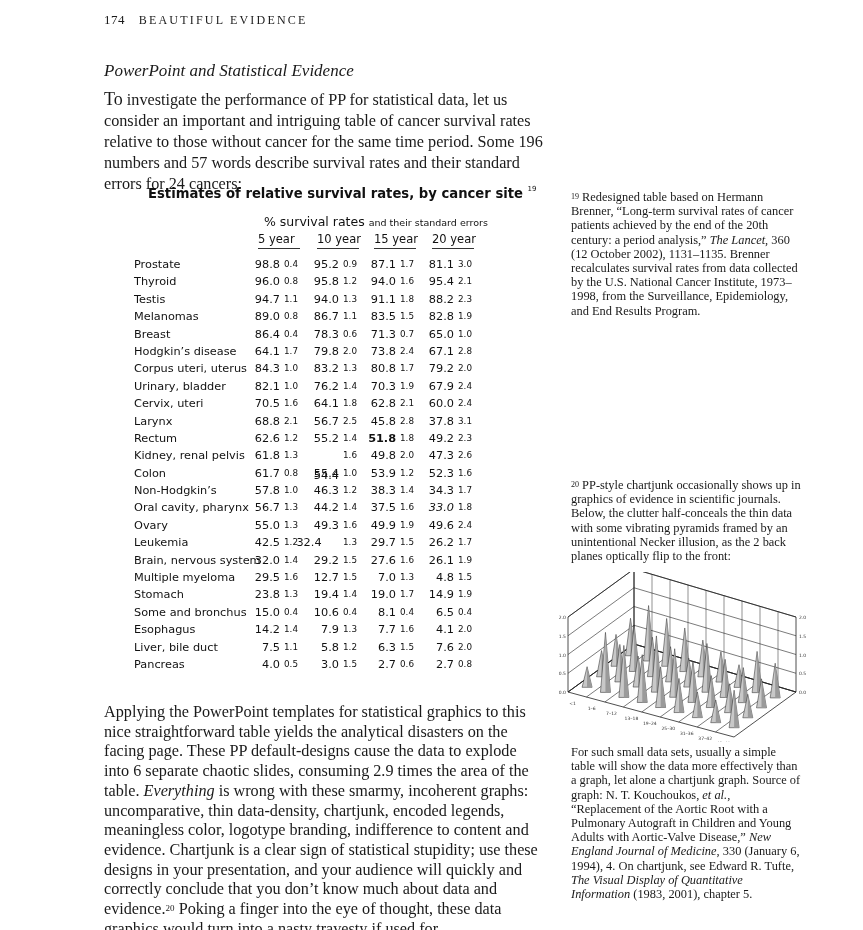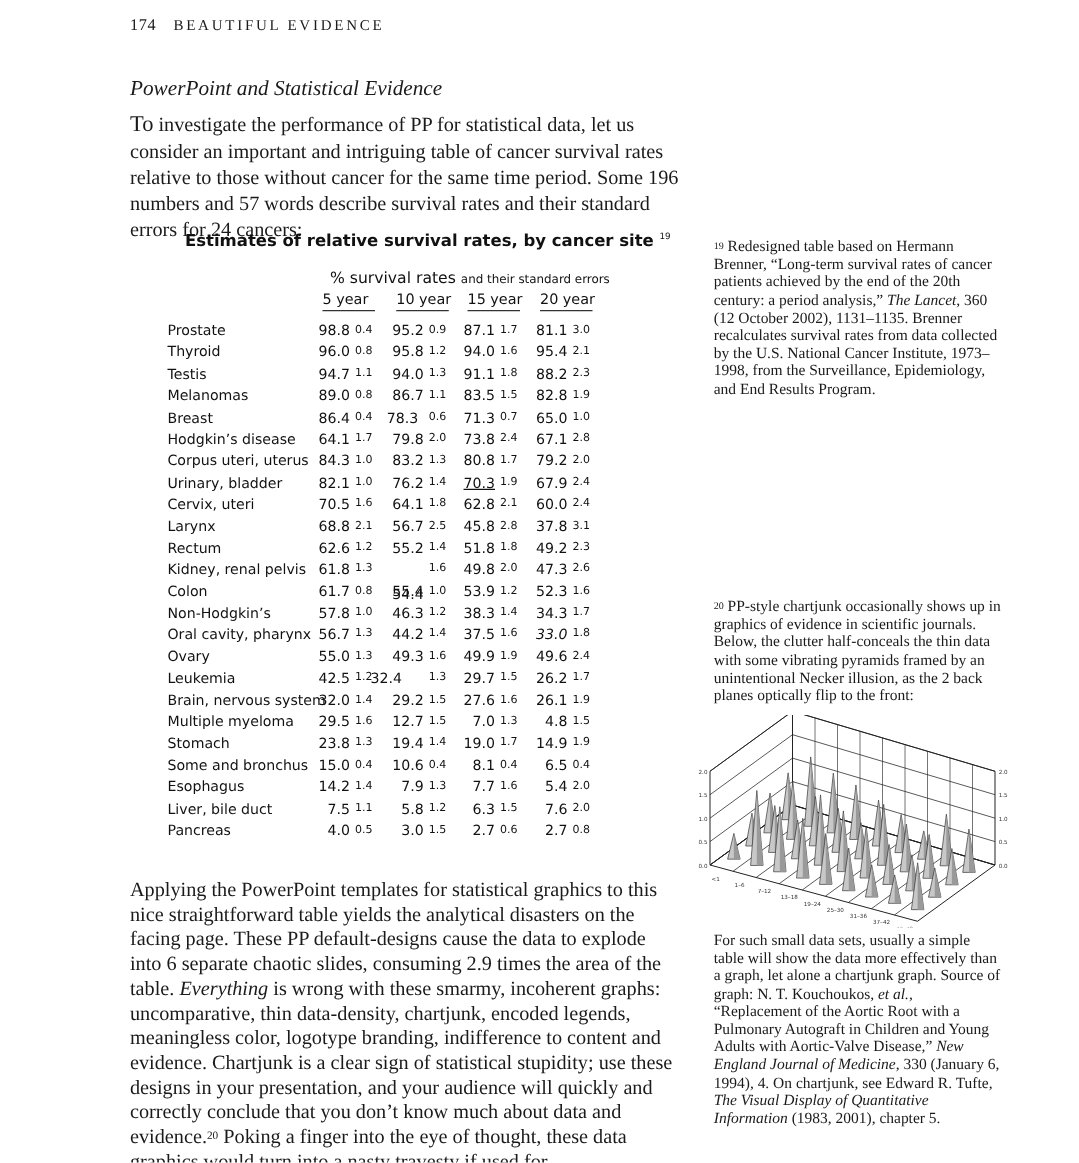--- a/index.html
+++ b/index.html
@@ -103,21 +103,21 @@
         <span class="se" style="left: 209px;">1.1</span>
         <span class="val" style="left: 228px;">83.5</span>
         <span class="se" style="left: 266px;">1.5</span>
         <span class="val" style="left: 286px;">82.8</span>
         <span class="se" style="left: 324px;">1.9</span>
       </div>
       <div class="row">
         <span class="site">Breast</span>
         <span class="val" style="left: 112px;">86.4</span>
         <span class="se" style="left: 150px;">0.4</span>
-        <span class="val" style="left: 171px; text-align: center;">78.3</span>
+        <span class="val" style="left: 171px;">78.3</span>
         <span class="se" style="left: 209px;">0.6</span>
         <span class="val" style="left: 228px;">71.3</span>
         <span class="se" style="left: 266px;">0.7</span>
         <span class="val" style="left: 286px;">65.0</span>
         <span class="se" style="left: 324px;">1.0</span>
       </div>
       <div class="row">
         <span class="site">Hodgkin’s disease</span>
         <span class="val" style="left: 112px;">64.1</span>
         <span class="se" style="left: 150px;">1.7</span>
@@ -138,21 +138,21 @@
         <span class="se" style="left: 266px;">1.7</span>
         <span class="val" style="left: 286px;">79.2</span>
         <span class="se" style="left: 324px;">2.0</span>
       </div>
       <div class="row">
         <span class="site">Urinary, bladder</span>
         <span class="val" style="left: 112px;">82.1</span>
         <span class="se" style="left: 150px;">1.0</span>
         <span class="val" style="left: 171px;">76.2</span>
         <span class="se" style="left: 209px;">1.4</span>
-        <span class="val" style="left: 228px; text-decoration: underline;">70.3</span>
+        <span class="val" style="left: 228px;">70.3</span>
         <span class="se" style="left: 266px;">1.9</span>
         <span class="val" style="left: 286px;">67.9</span>
         <span class="se" style="left: 324px;">2.4</span>
       </div>
       <div class="row">
         <span class="site">Cervix, uteri</span>
         <span class="val" style="left: 112px;">70.5</span>
         <span class="se" style="left: 150px;">1.6</span>
         <span class="val" style="left: 171px;">64.1</span>
         <span class="se" style="left: 209px;">1.8</span>
@@ -171,21 +171,21 @@
         <span class="se" style="left: 266px;">2.8</span>
         <span class="val" style="left: 286px;">37.8</span>
         <span class="se" style="left: 324px;">3.1</span>
       </div>
       <div class="row">
         <span class="site">Rectum</span>
         <span class="val" style="left: 112px;">62.6</span>
         <span class="se" style="left: 150px;">1.2</span>
         <span class="val" style="left: 171px;">55.2</span>
         <span class="se" style="left: 209px;">1.4</span>
-        <span class="val" style="left: 228px;">51.8</span>
+        <span class="val" style="left: 228px; font-weight: bold;">51.8</span>
         <span class="se" style="left: 266px;">1.8</span>
         <span class="val" style="left: 286px;">49.2</span>
         <span class="se" style="left: 324px;">2.3</span>
       </div>
       <div class="row">
         <span class="site">Kidney, renal pelvis</span>
         <span class="val" style="left: 112px;">61.8</span>
         <span class="se" style="left: 150px;">1.3</span>
         <span class="val" style="left: 171px; margin-top: 20px;">54.4</span>
         <span class="se" style="left: 209px;">1.6</span>
@@ -294,21 +294,21 @@
         <span class="se" style="left: 324px;">0.4</span>
       </div>
       <div class="row">
         <span class="site">Esophagus</span>
         <span class="val" style="left: 112px;">14.2</span>
         <span class="se" style="left: 150px;">1.4</span>
         <span class="val" style="left: 171px;">7.9</span>
         <span class="se" style="left: 209px;">1.3</span>
         <span class="val" style="left: 228px;">7.7</span>
         <span class="se" style="left: 266px;">1.6</span>
-        <span class="val" style="left: 286px;">5.4</span>
+        <span class="val" style="left: 286px;">4.1</span>
         <span class="se" style="left: 324px;">2.0</span>
       </div>
       <div class="row">
         <span class="site">Liver, bile duct</span>
         <span class="val" style="left: 112px;">7.5</span>
         <span class="se" style="left: 150px;">1.1</span>
         <span class="val" style="left: 171px;">5.8</span>
         <span class="se" style="left: 209px;">1.2</span>
         <span class="val" style="left: 228px;">6.3</span>
         <span class="se" style="left: 266px;">1.5</span>

